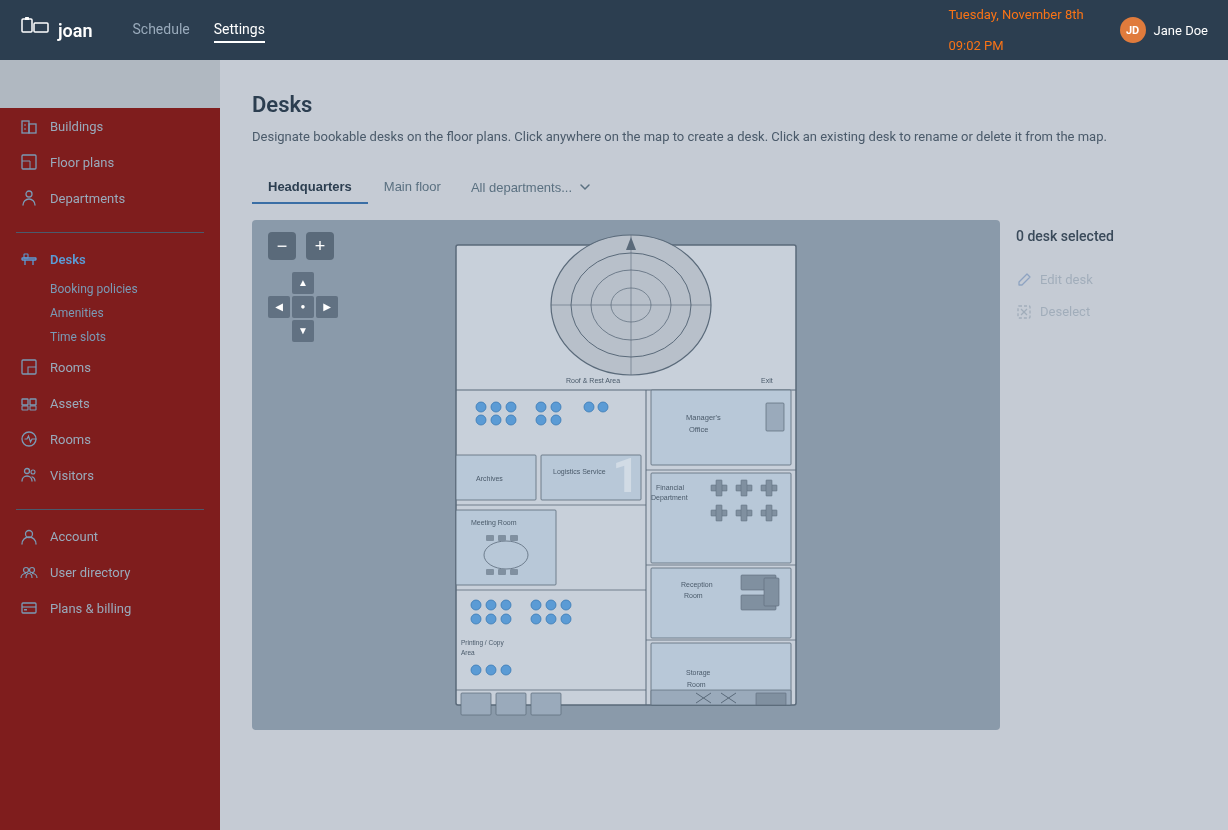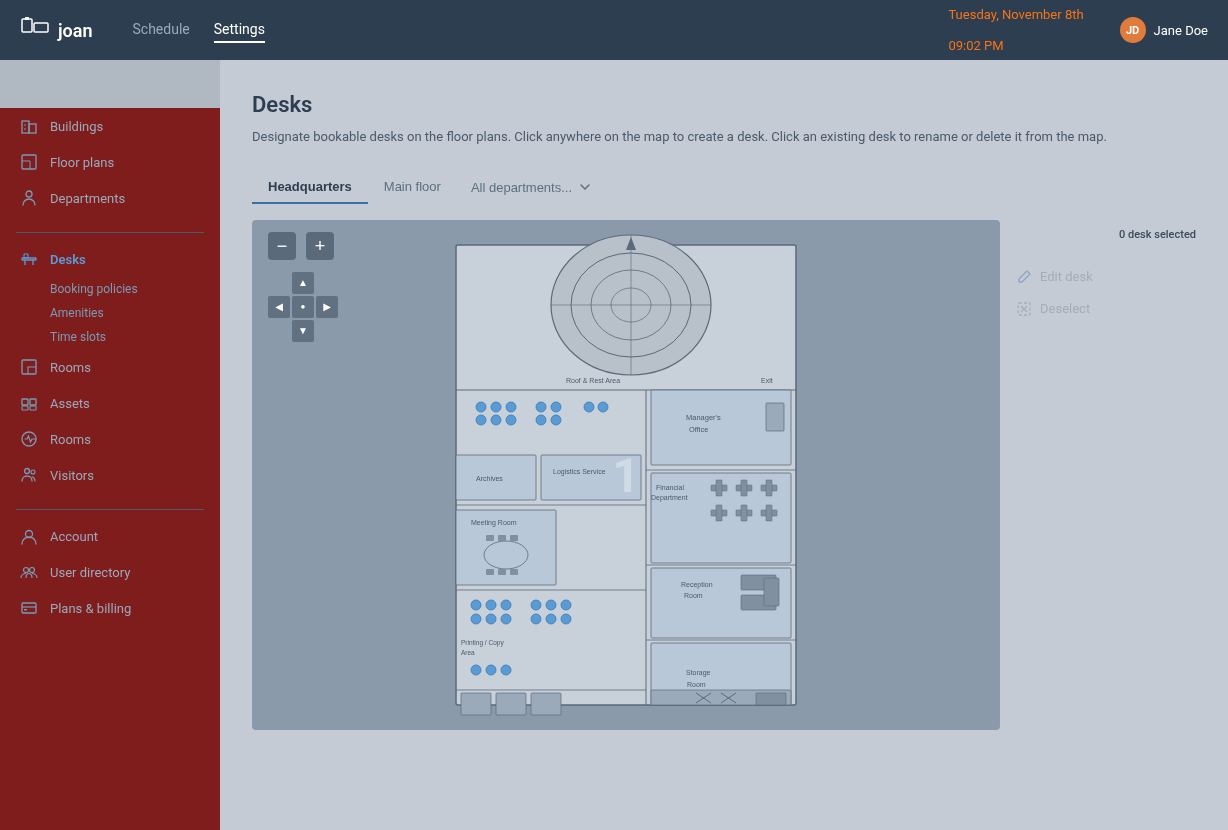--- a/index.html
+++ b/index.html
@@ -233,25 +233,24 @@
       justify-content: center;
     }
 
     
     .right-panel {
       width: 180px;
       flex-shrink: 0;
       padding-top: 8px;
     }
     .desk-selected-count {
-      font-size: 11px;
+      font-size: 14px;
       color: #3a4a5a;
       margin-bottom: 20px;
       font-weight: 500;
-      text-align: right;
     }
     .panel-action {
       display: flex;
       align-items: center;
       gap: 8px;
       padding: 8px 0;
       color: #6a8ab5;
       font-size: 13px;
       cursor: pointer;
     }

